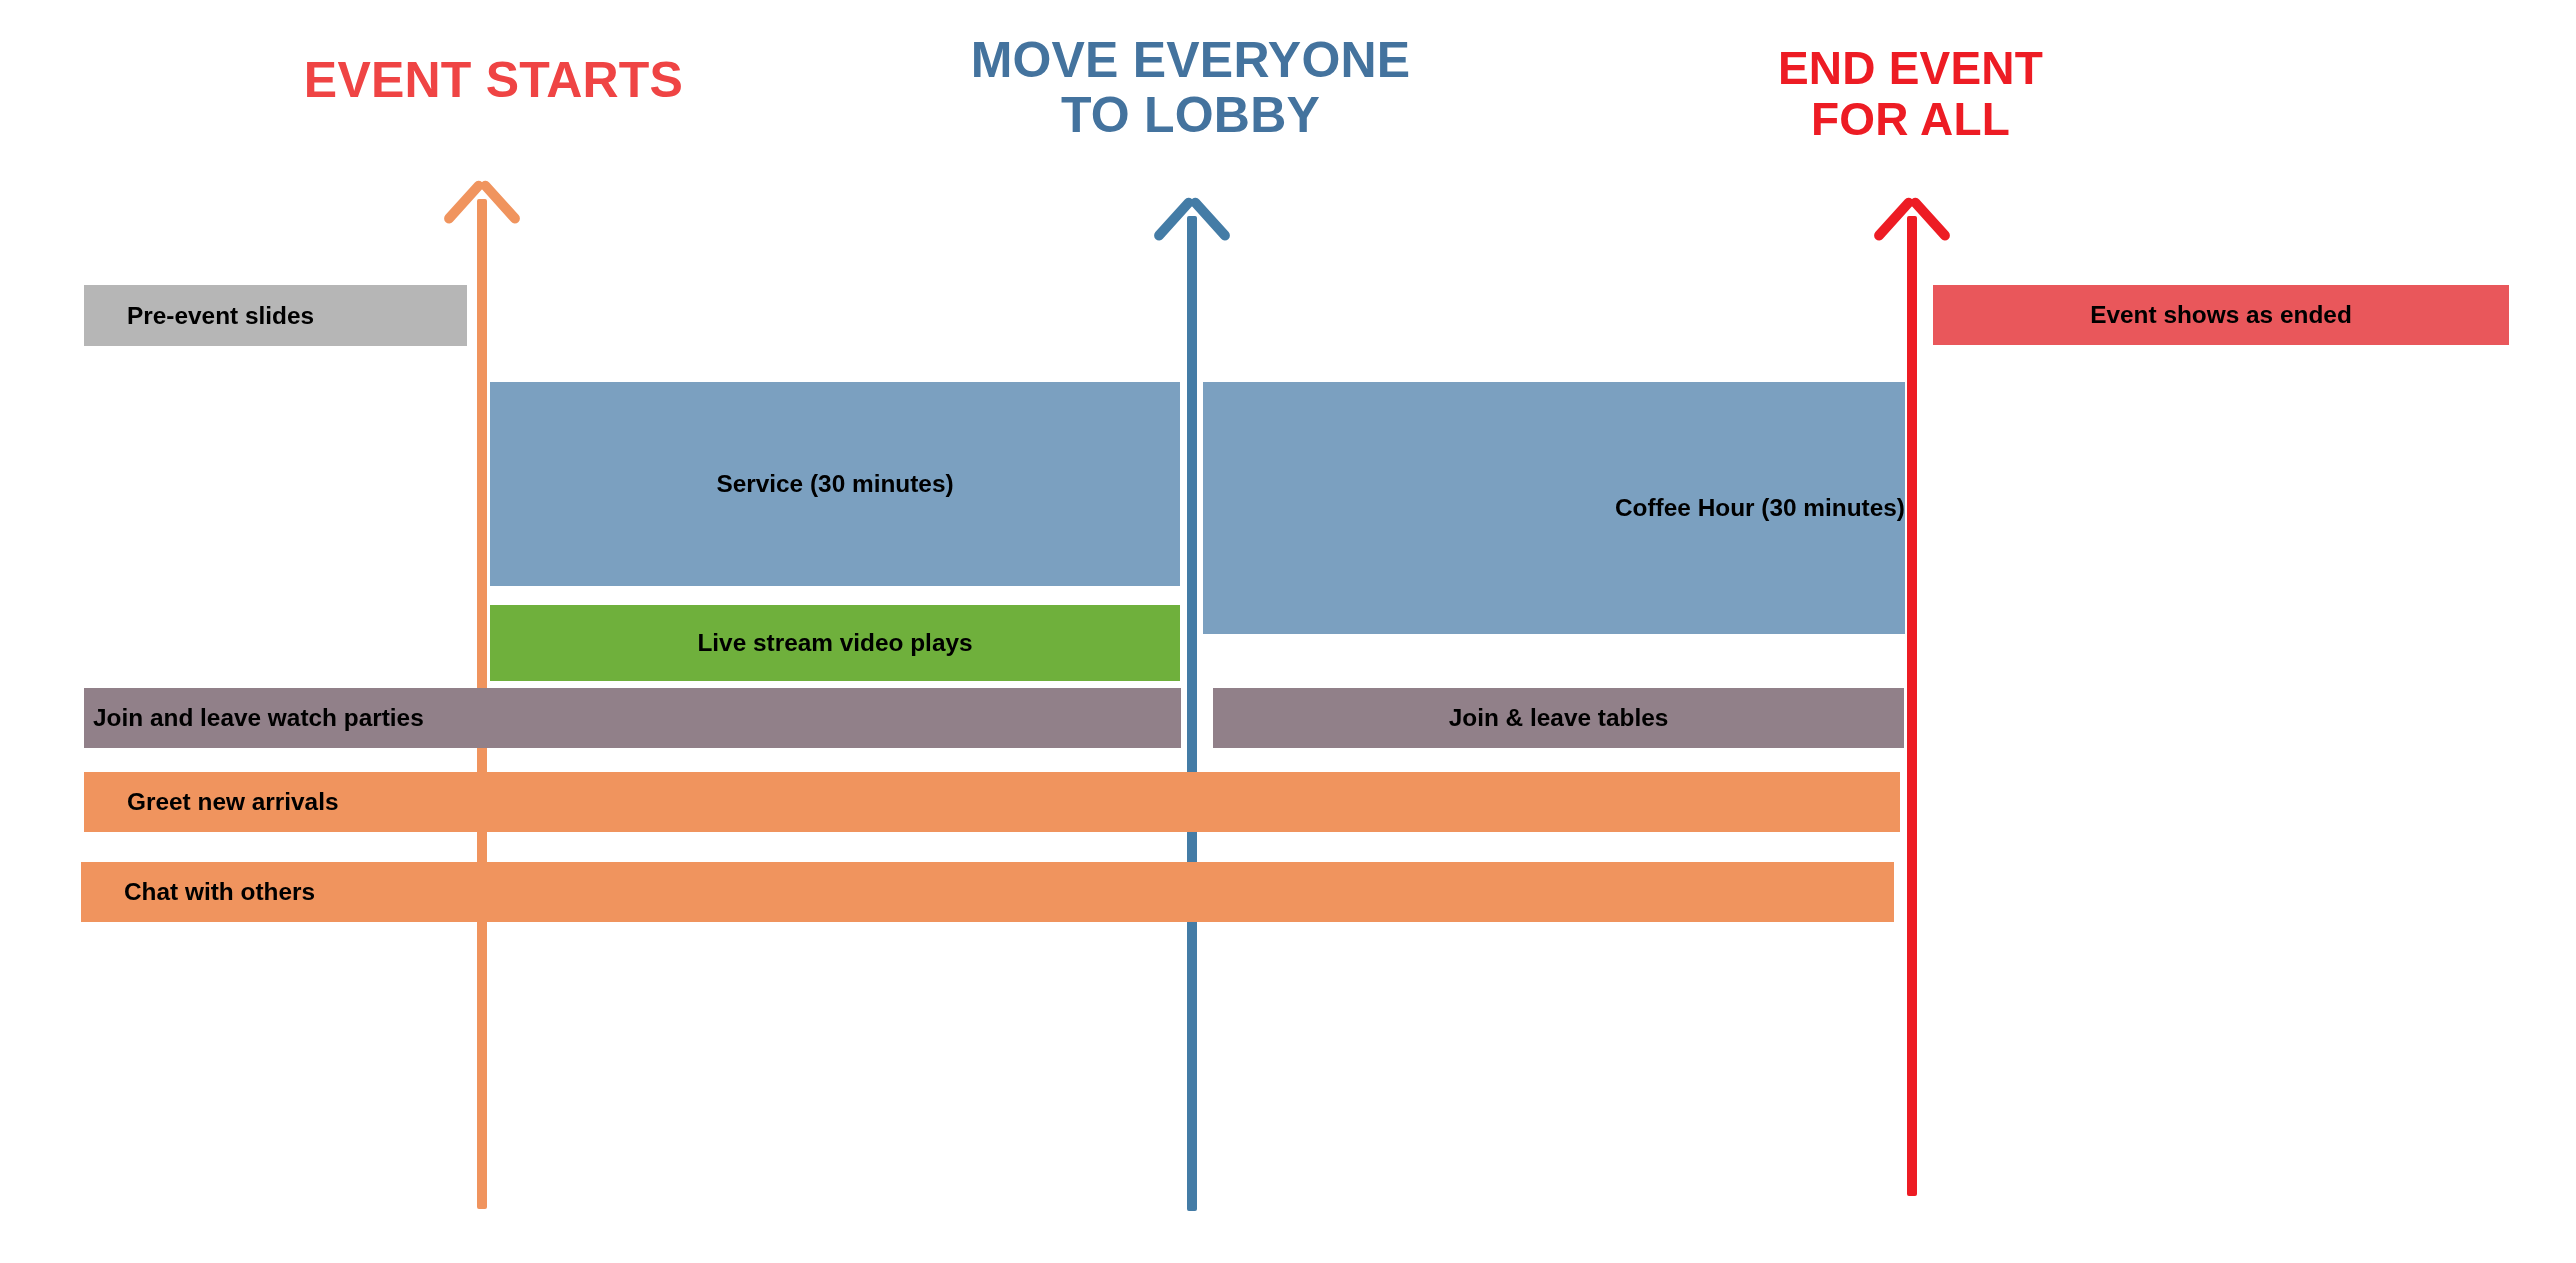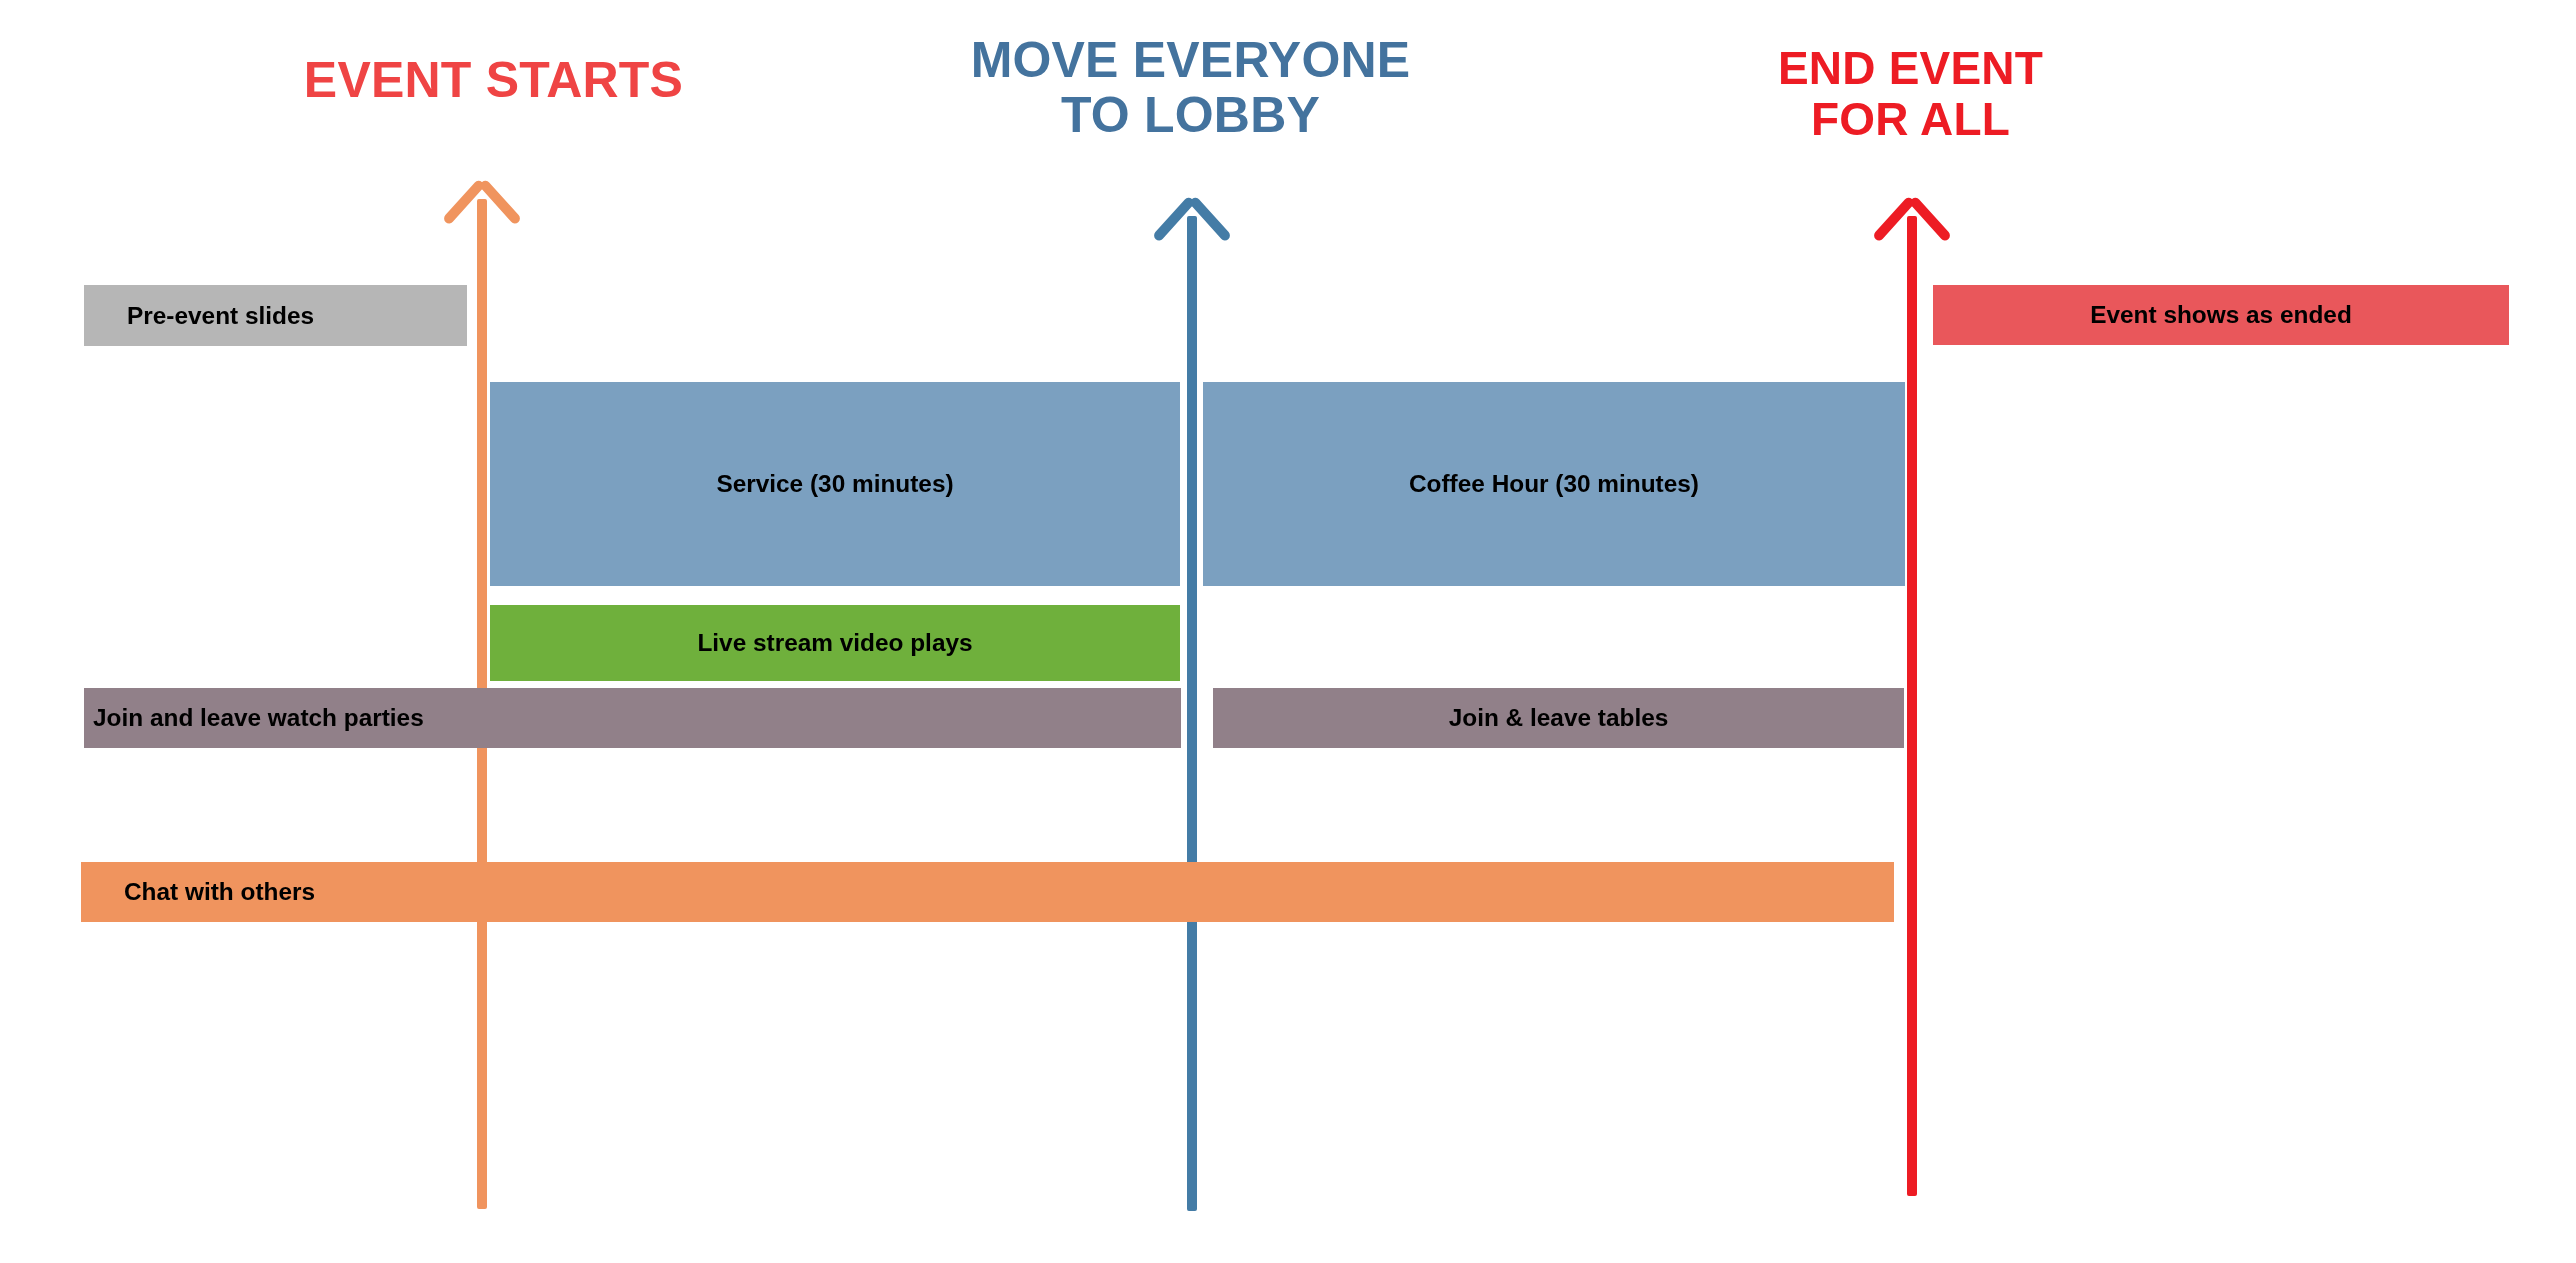--- a/index.html
+++ b/index.html
@@ -99,21 +99,21 @@
     box-sizing: border-box;
   }
   .bar .bar-text { display: block; }
   .bar.align-left   { justify-content: flex-start; padding-left: 43px; }
   .bar.align-center { justify-content: center; }
 
   #bar-pre-event-slides { left: 84px;  top: 285px; width: 383px;  height: 61px;  background: #B6B6B6; }
   #bar-event-ended      { left: 1933px;top: 285px; width: 576px;  height: 60px;  background: #E9575B; }
 
   #bar-service      { left: 490px;  top: 382px; width: 690px;  height: 204px; background: #7BA0C0; }
-  #bar-coffee-hour  { left: 1203px; top: 382px; width: 702px;  height: 204px; background: #7BA0C0; }
+  #bar-coffee-hour  { left: 1203px; top: 382px; width: 702px;  height: 252px; background: #7BA0C0; justify-content: flex-end; }
 
   #bar-live-stream  { left: 490px;  top: 605px; width: 690px;  height: 76px;  background: #6FB03C; }
 
   #bar-watch-parties{ left: 84px;   top: 688px; width: 1097px; height: 60px;  background: #918089; padding-left: 9px; }
   #bar-join-tables  { left: 1213px; top: 688px; width: 691px;  height: 60px;  background: #918089; }
 
   #bar-greet        { left: 84px;   top: 772px; width: 1816px; height: 60px;  background: #F0945E; }
   #bar-chat         { left: 81px;   top: 862px; width: 1813px; height: 60px;  background: #F0945E; }
   #bar-invite       { left: 81px;   top: 948px;width: 1813px; height: 60px;  background: #F0945E; }
 </style>
@@ -175,20 +175,23 @@
   </div>
 
   <div class="bar align-left" id="bar-watch-parties">
     <span class="bar-text">Join and leave watch parties</span>
   </div>
 
   <div class="bar align-center" id="bar-join-tables">
     <span class="bar-text">Join &amp; leave tables</span>
   </div>
 
+  <div class="bar align-left" id="bar-greet">
+    <span class="bar-text">Greet new arrivals</span>
+  </div>
 
   <div class="bar align-left" id="bar-chat">
     <span class="bar-text">Chat with others</span>
   </div>
 
 
 </div>
 
 
 </body></html>

